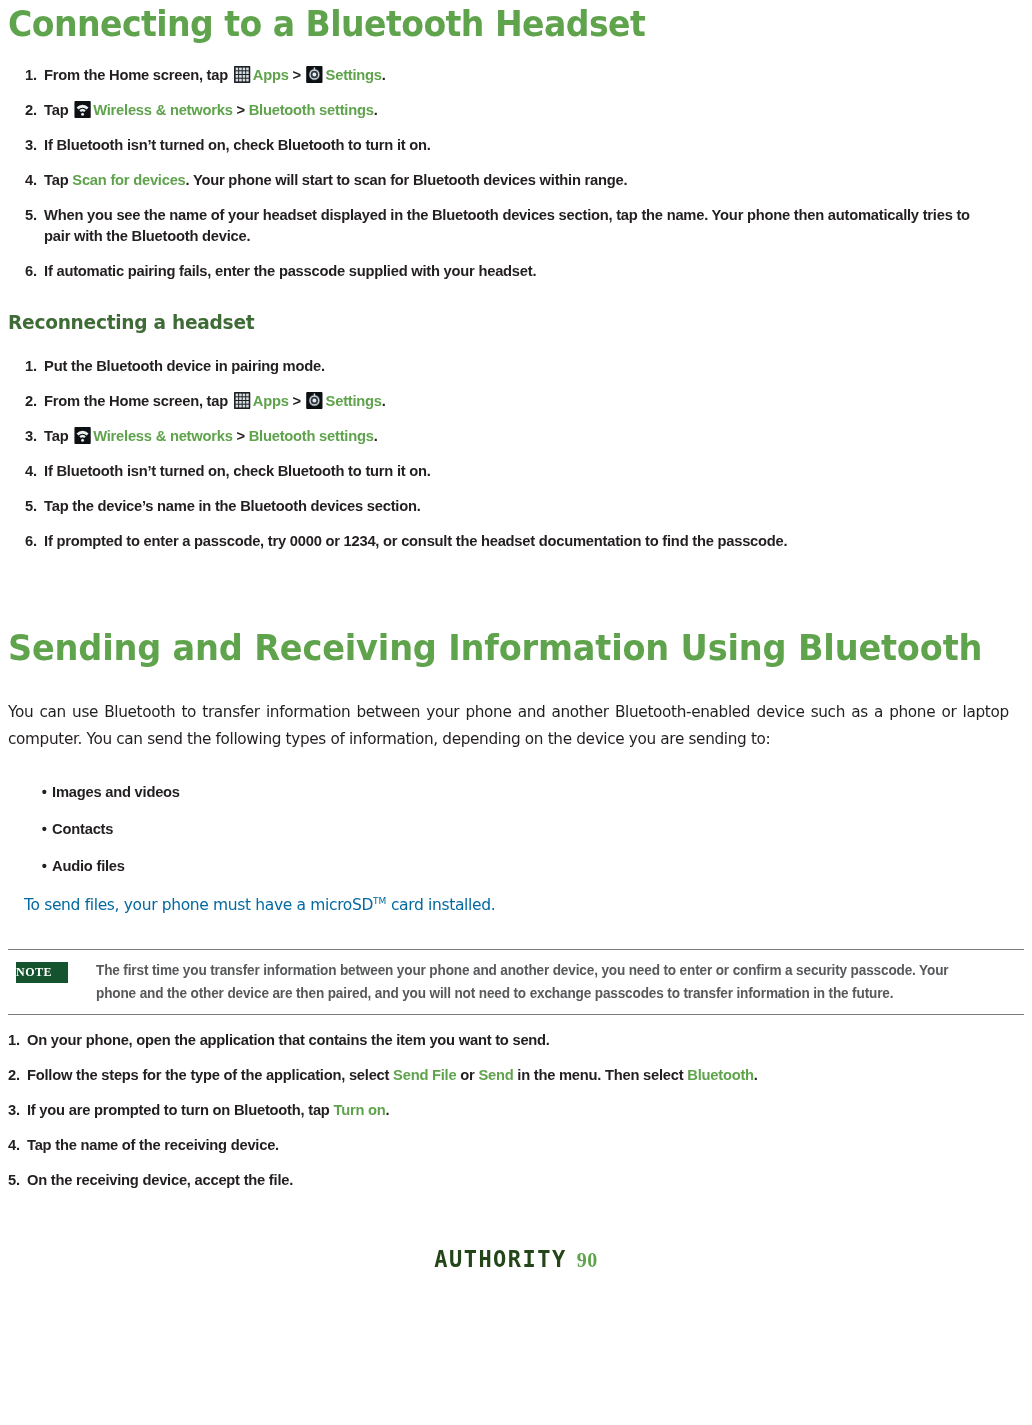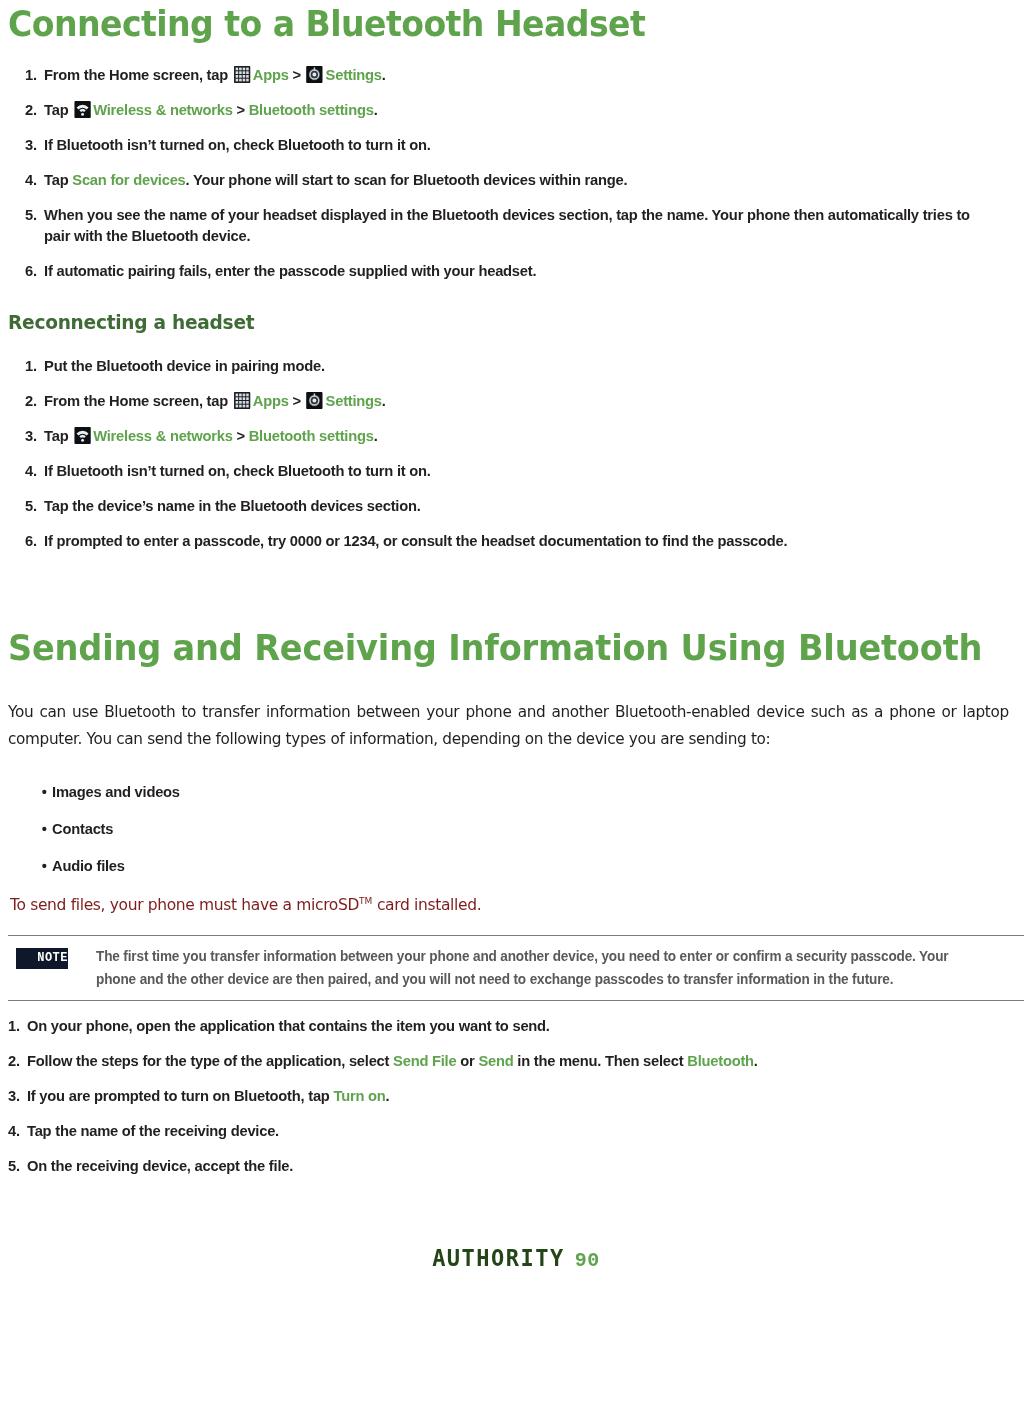--- a/index.html
+++ b/index.html
@@ -116,22 +116,22 @@
     text-align: justify;
     letter-spacing: -0.35px;
     transform: scaleX(0.985);
     transform-origin: left center;
   }
 
   p.body-left {
     font-family: "DejaVu Sans", sans-serif;
     font-size: 15.5px;
     line-height: 27px;
-    color: #7f1d1d;
-    margin: 2px;
+    color: #0369a1;
+    margin: 16px;
     letter-spacing: -0.35px;
   }
 
   ul.bullets {
     margin: 8px;
     padding: 0;
     list-style: none;
   }
   ul.bullets li {
     font-size: 15.5px;
@@ -166,27 +166,27 @@
   }
   .note {
     display: flex;
     align-items: flex-start;
     padding: 9px 0 9px 0;
   }
   .note-badge {
     flex: 0 0 auto;
     width: 52px;
     height: 21px;
-    background: #0f172a;
+    background: #14532d;
     color: #ffffff;
-    font-family: Liberation Mono, monospace;
+    font-family: Liberation Serif, serif;
     font-weight: bold;
     font-size: 12px;
     line-height: 21px;
-    text-align: right;
+    text-align: left;
     letter-spacing: 0.5px;
     margin-left: 8px;
     margin-top: 3px;
   }
   .note-text {
     margin-left: 28px;
     font-size: 14px;
     line-height: 23px;
     color: #58595b;
     font-weight: 600;
@@ -208,21 +208,21 @@
   .footer .brand {
     font-family: "DejaVu Sans Mono", monospace;
     font-weight: bold;
     font-size: 22px;
     letter-spacing: 1.5px;
     color: #234518;
     transform: scaleY(1.05);
     display: inline-block;
   }
   .footer .pagenum {
-    font-family: Liberation Mono, monospace;
+    font-family: Liberation Serif, serif;
     font-weight: bold;
     font-size: 20px;
     color: #5fa34c;
     margin-left: 10px;
     letter-spacing: 0.5px;
   }
 
   .sp-28 { height: 28px; }
   .sp-20 { height: 20px; }
   .sp-14 { height: 14px; }

